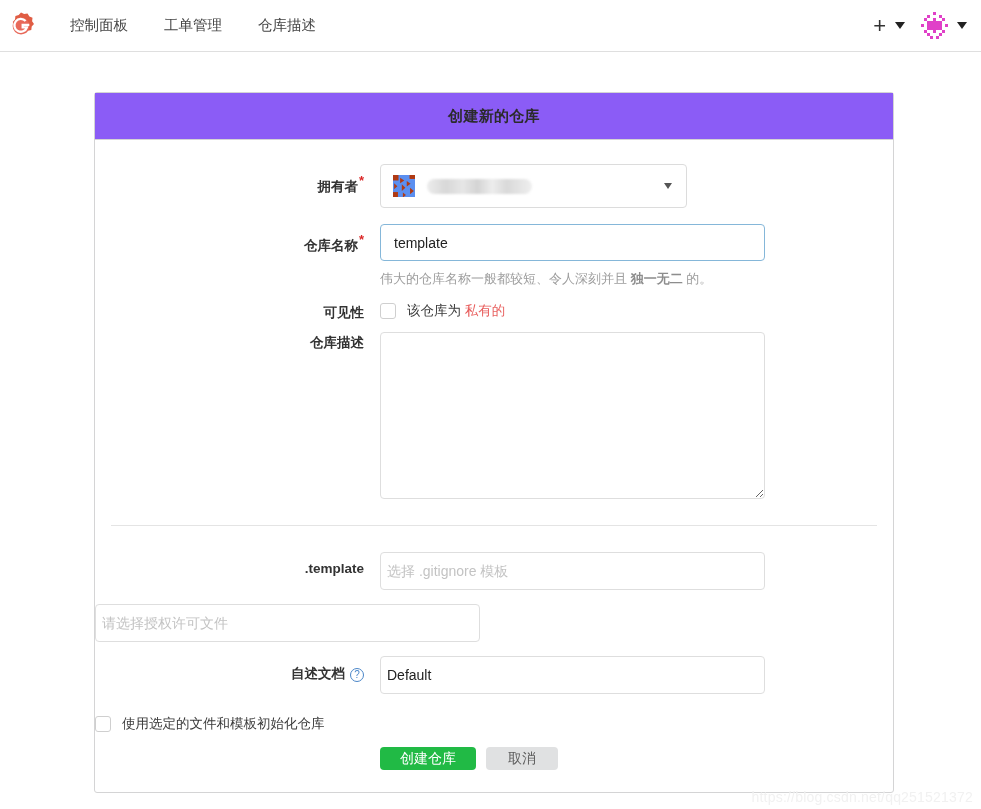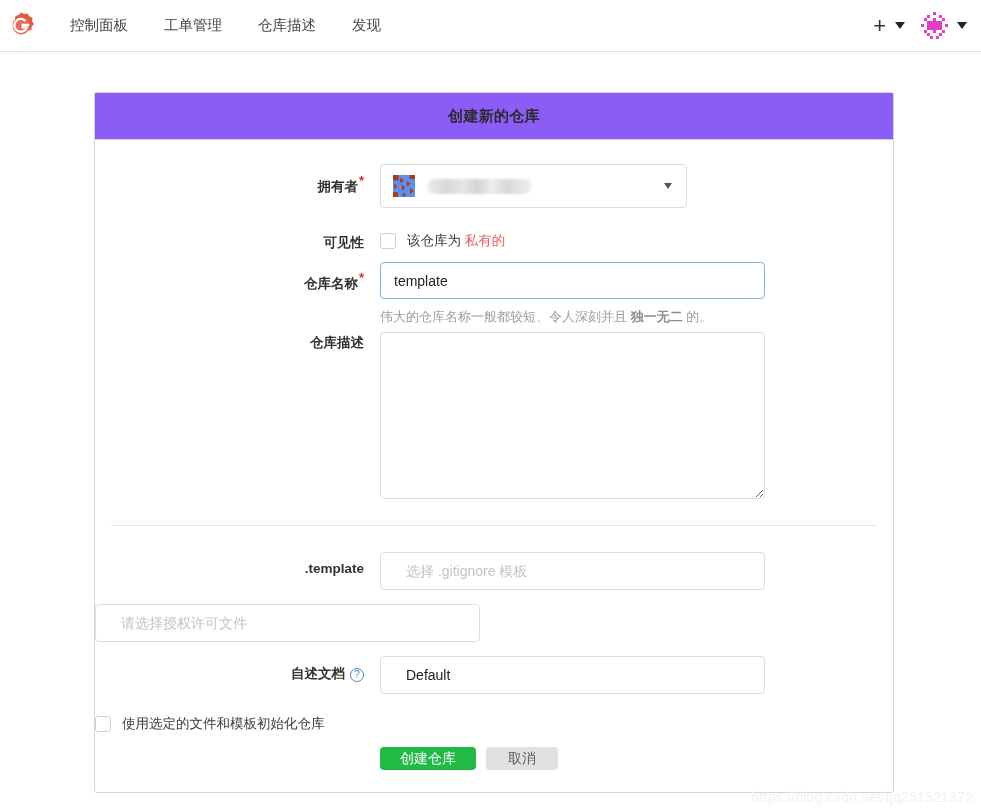--- a/index.html
+++ b/index.html
@@ -140,21 +140,21 @@
     padding: 0 13px;
     outline: none;
     font-family: "Liberation Sans", "DejaVu Sans", sans-serif;
     background: #fff;
   }
   .plain-input {
     width: 385px; height: 38px;
     border: 1px solid #dedede;
     border-radius: 4px;
     font-size: 14px; color: #222;
-    padding: 0 25px;
+    padding: 0 6px;
     outline: none;
     font-family: "Liberation Sans", "DejaVu Sans", sans-serif;
     background: #fff;
   }
   .plain-input::placeholder { color: #c3c3c3; }
 
   .hint {
     margin-top: 9px;
     font-size: 13px;
     color: #9d9d9d;
@@ -242,21 +242,20 @@
       <path d="M15 1.6 l3.1 1.4 3.4 -.4 1.9 2.8 3.1 1.4 -.4 3.4 1.9 2.8 -2.3 2.5 -.4 3.4 -3.3 .9 -2.3 2.5 -3.1 -1.4 -3.4 .4 -1.9 -2.8 -3.1 -1.4 .4 -3.4 -1.9 -2.8 2.3 -2.5 .4 -3.4 3.3 -.9z" fill="#e05d44"></path>
       <circle cx="15" cy="15" r="8.4" fill="#e8695a"></circle>
       <path d="M19.6 10.1 a6.4 6.4 0 1 0 1.3 6.2 h-4.2 v-2.5 h6.6" fill="none" stroke="#ffffff" stroke-width="2.3" stroke-linecap="butt"></path>
     </svg>
   </div>
 
   <div class="nav-links">
     <a class="nav-link">控制面板</a>
     <a class="nav-link">工单管理</a>
     <a class="nav-link">仓库描述</a>
-    <a class="nav-link">发现</a>
   </div>
 
   <div class="nav-right">
     <div class="nav-plus">
       <span class="plus-glyph">+</span>
       <span class="caret"></span>
     </div>
     <div class="nav-user">
       <svg class="nav-avatar" viewBox="0 0 9 9">
         <rect width="9" height="9" fill="#ffffff"></rect>
@@ -320,44 +319,44 @@
                 <path d="M6.3 0.2 h1.6 v1.2 h-1.6z"></path>
                 <path d="M3.6 6.4 l1.1 .9 -1.1 .9z"></path>
               </g>
             </svg>
             <div class="redacted"></div>
             <span class="sel-caret"></span>
           </div>
         </div>
       </div>
 
+      <div class="field" style="margin-bottom:6px;">
+        <div class="field-label" style="padding-top:8px;">
+          <span>仓库名称</span><span class="req">*</span>
+        </div>
+        <div class="field-control">
+          <input class="text-input" type="text" value="template" style="">
+          <div class="hint">
+            <span>伟大的仓库名称一般都较短、令人深刻并且 </span><b>独一无二</b><span> 的。</span>
+          </div>
+        </div>
+      </div>
+
       <div class="field" style="margin-bottom:10px;">
         <div class="field-label" style="padding-top:10px;">可见性</div>
         <div class="field-control">
           <div class="cb-row">
             <span class="cbox"></span>
             <span class="cb-text">
               <span>该仓库为 </span><span class="priv">私有的</span>
             </span>
           </div>
         </div>
       </div>
 
-      <div class="field" style="margin-bottom:6px;">
-        <div class="field-label" style="padding-top:8px;">
-          <span>仓库名称</span><span class="req">*</span>
-        </div>
-        <div class="field-control">
-          <input class="text-input" type="text" value="template" style="">
-          <div class="hint">
-            <span>伟大的仓库名称一般都较短、令人深刻并且 </span><b>独一无二</b><span> 的。</span>
-          </div>
-        </div>
-      </div>
-
       <div class="field" style="margin-bottom:0;">
         <div class="field-label" style="padding-top:2px;">仓库描述</div>
         <div class="field-control">
           <textarea class="desc-area" placeholder="" style=""></textarea>
         </div>
       </div>
 
       <div class="divider"></div>
 
       <div class="field" style="margin-bottom:14px;">

